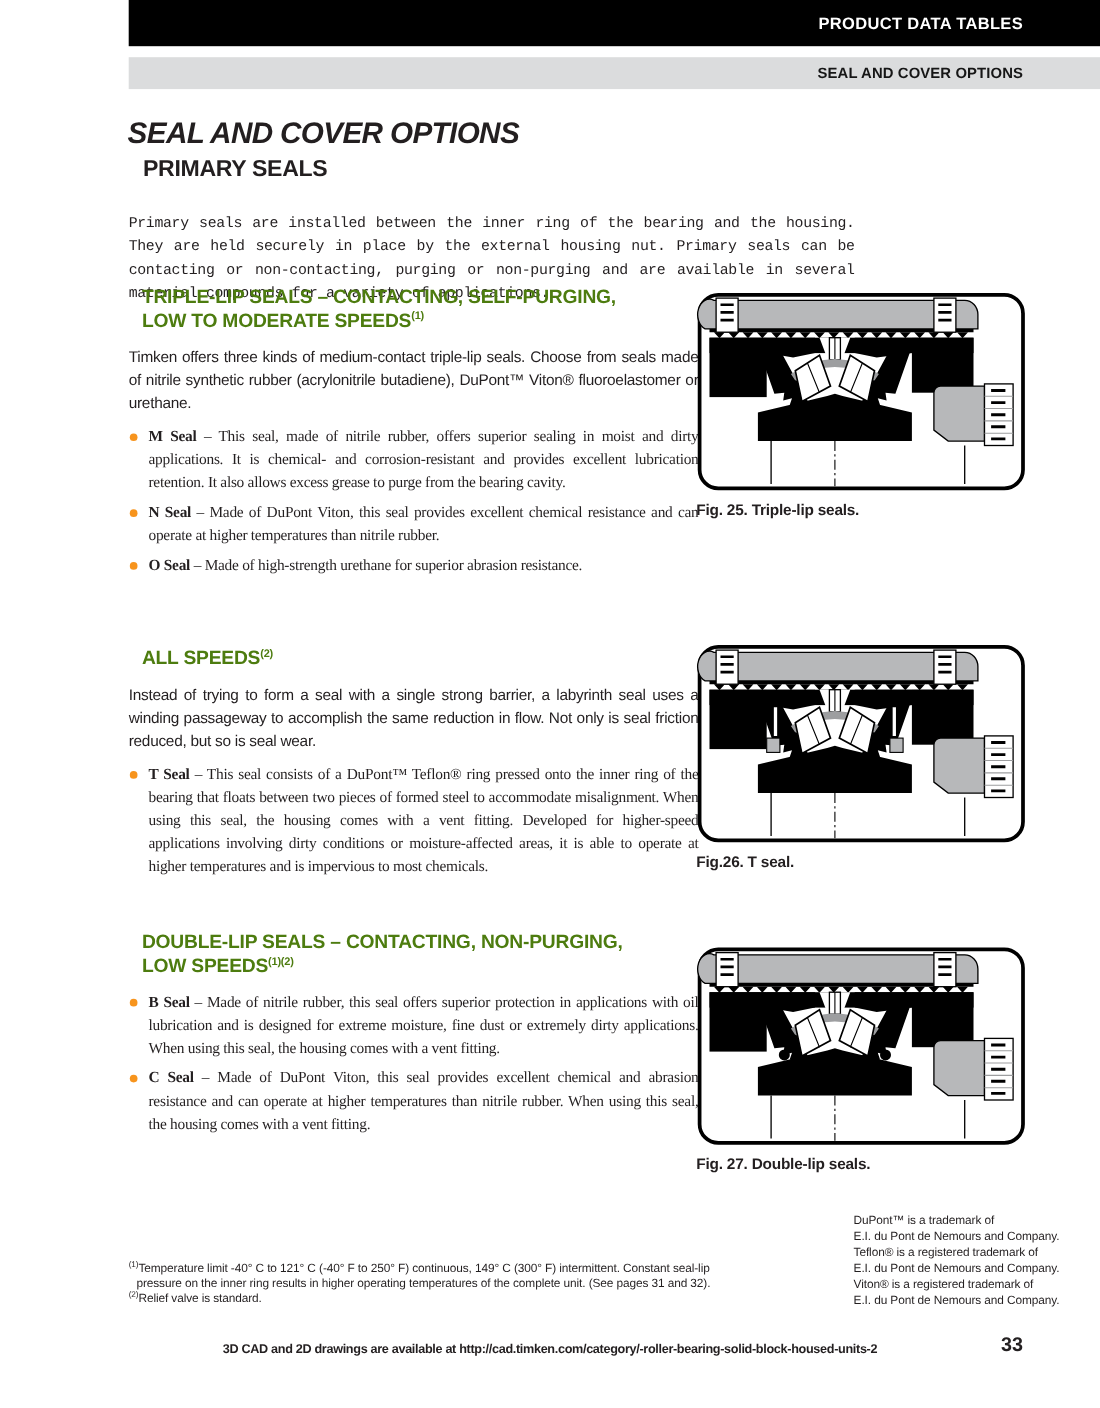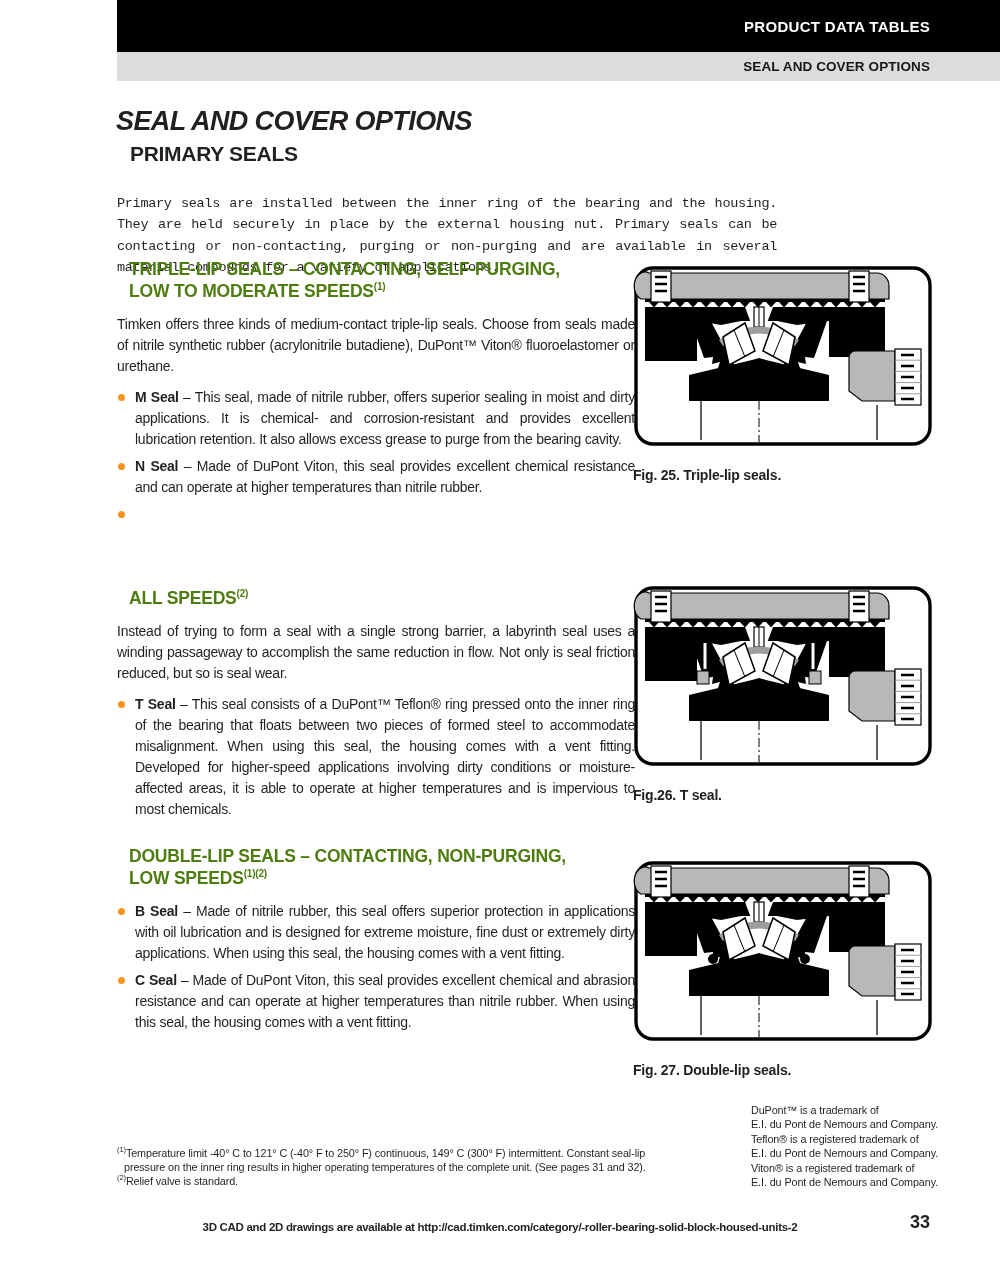--- a/index.html
+++ b/index.html
@@ -3,21 +3,21 @@
 <meta charset="utf-8">
 <style>
   html,body { margin:0; padding:0; background:#ffffff; }
   .page {
     position:relative; width:1000px; height:1280px; background:#fff;
     font-family:"Liberation Sans", sans-serif; color:#231f20; overflow:hidden;
   }
 
   
   .bar-black {
-    position:absolute; left:117px; right:0; top:0; height:52px; background:#000;
+    position:absolute; left:117px; right:0; top:0; height:42px; background:#000;
     display:flex; align-items:center; justify-content:flex-end;
     padding-right:70px; box-sizing:border-box;
   }
   .bar-black .bar-label { color:#fff; font-weight:bold; font-size:15px; letter-spacing:.3px; }
   .bar-gray {
     position:absolute; left:117px; right:0; top:52px; height:29px; background:#dbdcdd;
     display:flex; align-items:center; justify-content:flex-end;
     padding-right:70px; box-sizing:border-box;
   }
   .bar-gray .bar-label { color:#161616; font-weight:bold; font-size:13.5px; letter-spacing:.1px; }
@@ -31,38 +31,38 @@
            line-height:21.5px; text-align:justify; letter-spacing:-0.3px;font-family:Liberation Mono, monospace; }
 
   
   .section { position:absolute; left:117px; width:518px; }
   #section-1 { top:258px; } #section-2 { top:565px; } #section-3 { top:845px; }
   .sec-h { color:#4d7c0f; font-weight:bold; font-size:17.5px; line-height:22px;
            letter-spacing:-0.2px; margin:0 0 12px 12px; }
   .sec-h sup { font-size:10px; line-height:0; }
   .sec-p { font-size:14px; line-height:21px; text-align:justify; letter-spacing:-0.25px;
            margin:0 0 10px 0; }
-  .bullet { display:flex; margin:0 0 6px 0; }
+  .bullet { display:flex; margin:0 0 6px 0;font-family:Liberation Serif, serif; }
   .dot { flex:0 0 auto; width:7px; height:7px; border-radius:50%; background:#f7941d;
          margin:7px 10px 0 1px; }
   .bullet-text { font-size:14px; line-height:21px; text-align:justify; letter-spacing:-0.25px; }
   .bullet-text b { font-weight:bold; }
 
   
   .figure { position:absolute; left:633px; width:300px; }
   #figure-25 { top:265px; } #figure-26 { top:585px; } #figure-27 { top:860px; }
   .figure svg.fig { display:block; width:300px; height:182px; }
-  .fig-cap { margin-top:20px; font-weight:bold; font-size:14px; letter-spacing:-0.2px; }
+  .fig-cap { margin-top:8px; font-weight:bold; font-size:14px; letter-spacing:-0.2px; }
 
   
   .footnotes { position:absolute; left:117px; top:1146px; width:568px; font-size:10.8px;
                line-height:14px; letter-spacing:-0.1px; }
   .fn { padding-left:7px; text-indent:-7px; }
   .fn sup { font-size:7.5px; line-height:0; }
-  .trademarks { position:absolute; left:751px; top:1103px; font-size:10.8px;
+  .trademarks { position:absolute; left:776px; top:1103px; font-size:10.8px;
                 line-height:14.4px; letter-spacing:-0.1px; }
 
   
   .footer-text { position:absolute; left:0; right:0; top:1221px; text-align:center;
                  font-weight:bold; font-size:11.5px; letter-spacing:-0.3px; }
   .page-num { position:absolute; right:70px; top:1212px; font-weight:bold; font-size:18px; }
 
   .svg-defs { position:absolute; width:0; height:0; overflow:hidden; }
 </style>
 </head>
@@ -142,20 +142,21 @@
     <div class="bullet">
       <span class="dot"></span>
       <div class="bullet-text"><b>M Seal</b> <span>– This seal, made of nitrile rubber, offers superior sealing in moist and dirty applications. It is chemical- and corrosion-resistant and provides excellent lubrication retention. It also allows excess grease to purge from the bearing cavity.</span></div>
     </div>
     <div class="bullet">
       <span class="dot"></span>
       <div class="bullet-text"><b>N Seal</b> <span>– Made of DuPont Viton, this seal provides excellent chemical resistance and can operate at higher temperatures than nitrile rubber.</span></div>
     </div>
     <div class="bullet">
       <span class="dot"></span>
+      <div class="bullet-text"><b>O Seal</b> <span>– Made of high-strength urethane for superior abrasion resistance.</span></div>
     </div>
   </div>
 
   <div class="section" id="section-2">
     <h2 class="sec-h"><br>
       <span>ALL SPEEDS</span><sup>(2)</sup></h2>
     <p class="sec-p">Instead of trying to form a seal with a single strong barrier, a labyrinth seal uses a winding passageway to accomplish the same reduction in flow. Not only is seal friction reduced, but so is seal wear.</p>
     <div class="bullet">
       <span class="dot"></span>
       <div class="bullet-text"><b>T Seal</b> <span>– This seal consists of a DuPont™ Teflon® ring pressed onto the inner ring of the bearing that floats between two pieces of formed steel to accommodate misalignment. When using this seal, the housing comes with a vent fitting. Developed for higher-speed applications involving dirty conditions or moisture-affected areas, it is able to operate at higher temperatures and is impervious to most chemicals.</span></div>

